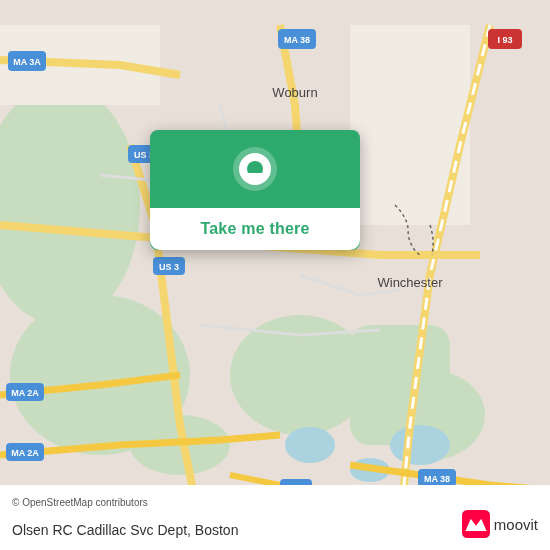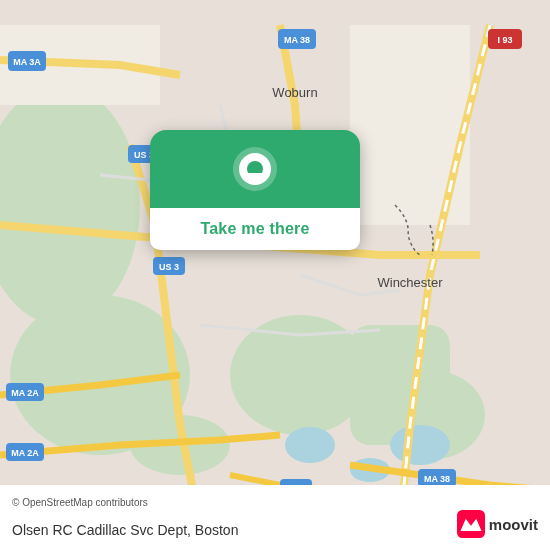--- a/index.html
+++ b/index.html
@@ -36,21 +36,21 @@
       height: 100%;
     }
 
     
     #location-card {
       position: absolute;
       top: 130px;
       left: 150px;
       width: 210px;
       background-color: #2eaa6e;
-      border-radius: 16px;
+      border-radius: 8px;
       display: flex;
       flex-direction: column;
       align-items: center;
       padding: 18px 16px 0px 16px;
       box-shadow: 0 4px 16px rgba(0,0,0,0.3);
     }
 
     #pin-icon-wrapper {
       width: 52px;
       height: 52px;
@@ -216,17 +216,17 @@
   <div id="bottom-bar">
     <div id="attribution">© OpenStreetMap contributors</div>
     <div id="place-info">
       <span>Olsen RC Cadillac Svc Dept, Boston</span>
       <div id="moovit-logo">
 
         <svg id="moovit-icon" width="32" height="32" viewBox="0 0 32 32">
           <rect x="0" y="0" width="32" height="32" rx="6" fill="#f04"></rect>
           <polygon points="4,24 10,10 16,18 22,10 28,24" fill="white" stroke="none"></polygon>
         </svg>
-        <span style="font-size:15px;font-weight:bold;color:#333;">moovit</span>
+        <span style="font-size:15px;font-weight:normal;color:#333;">moovit</span>
       </div>
     </div>
   </div>
 </div>
 
 </body></html>

